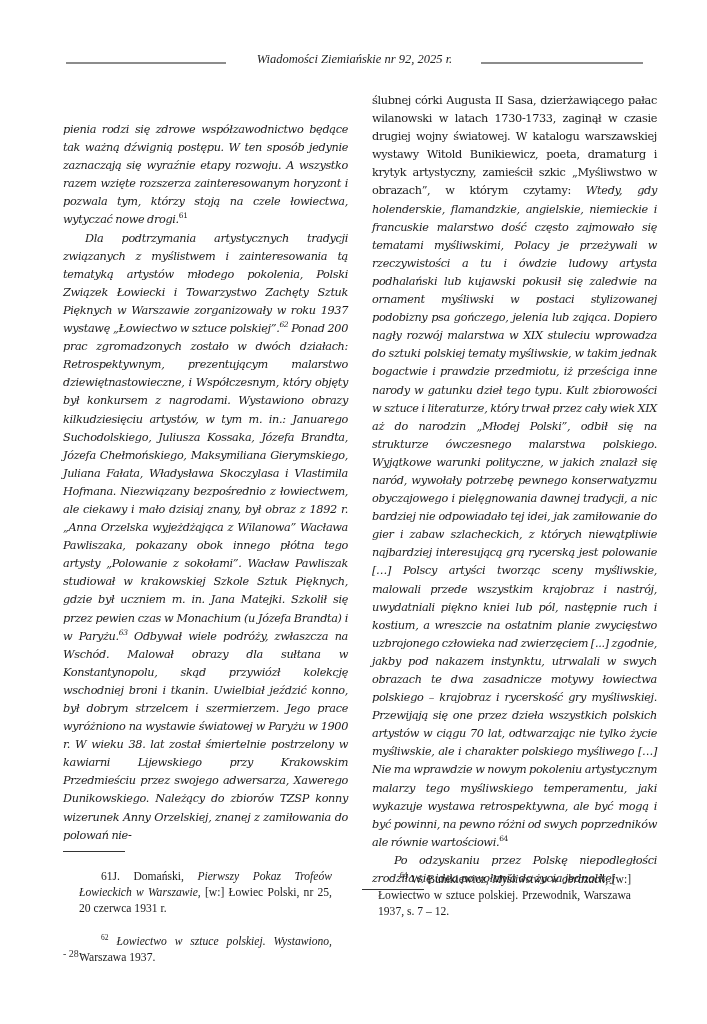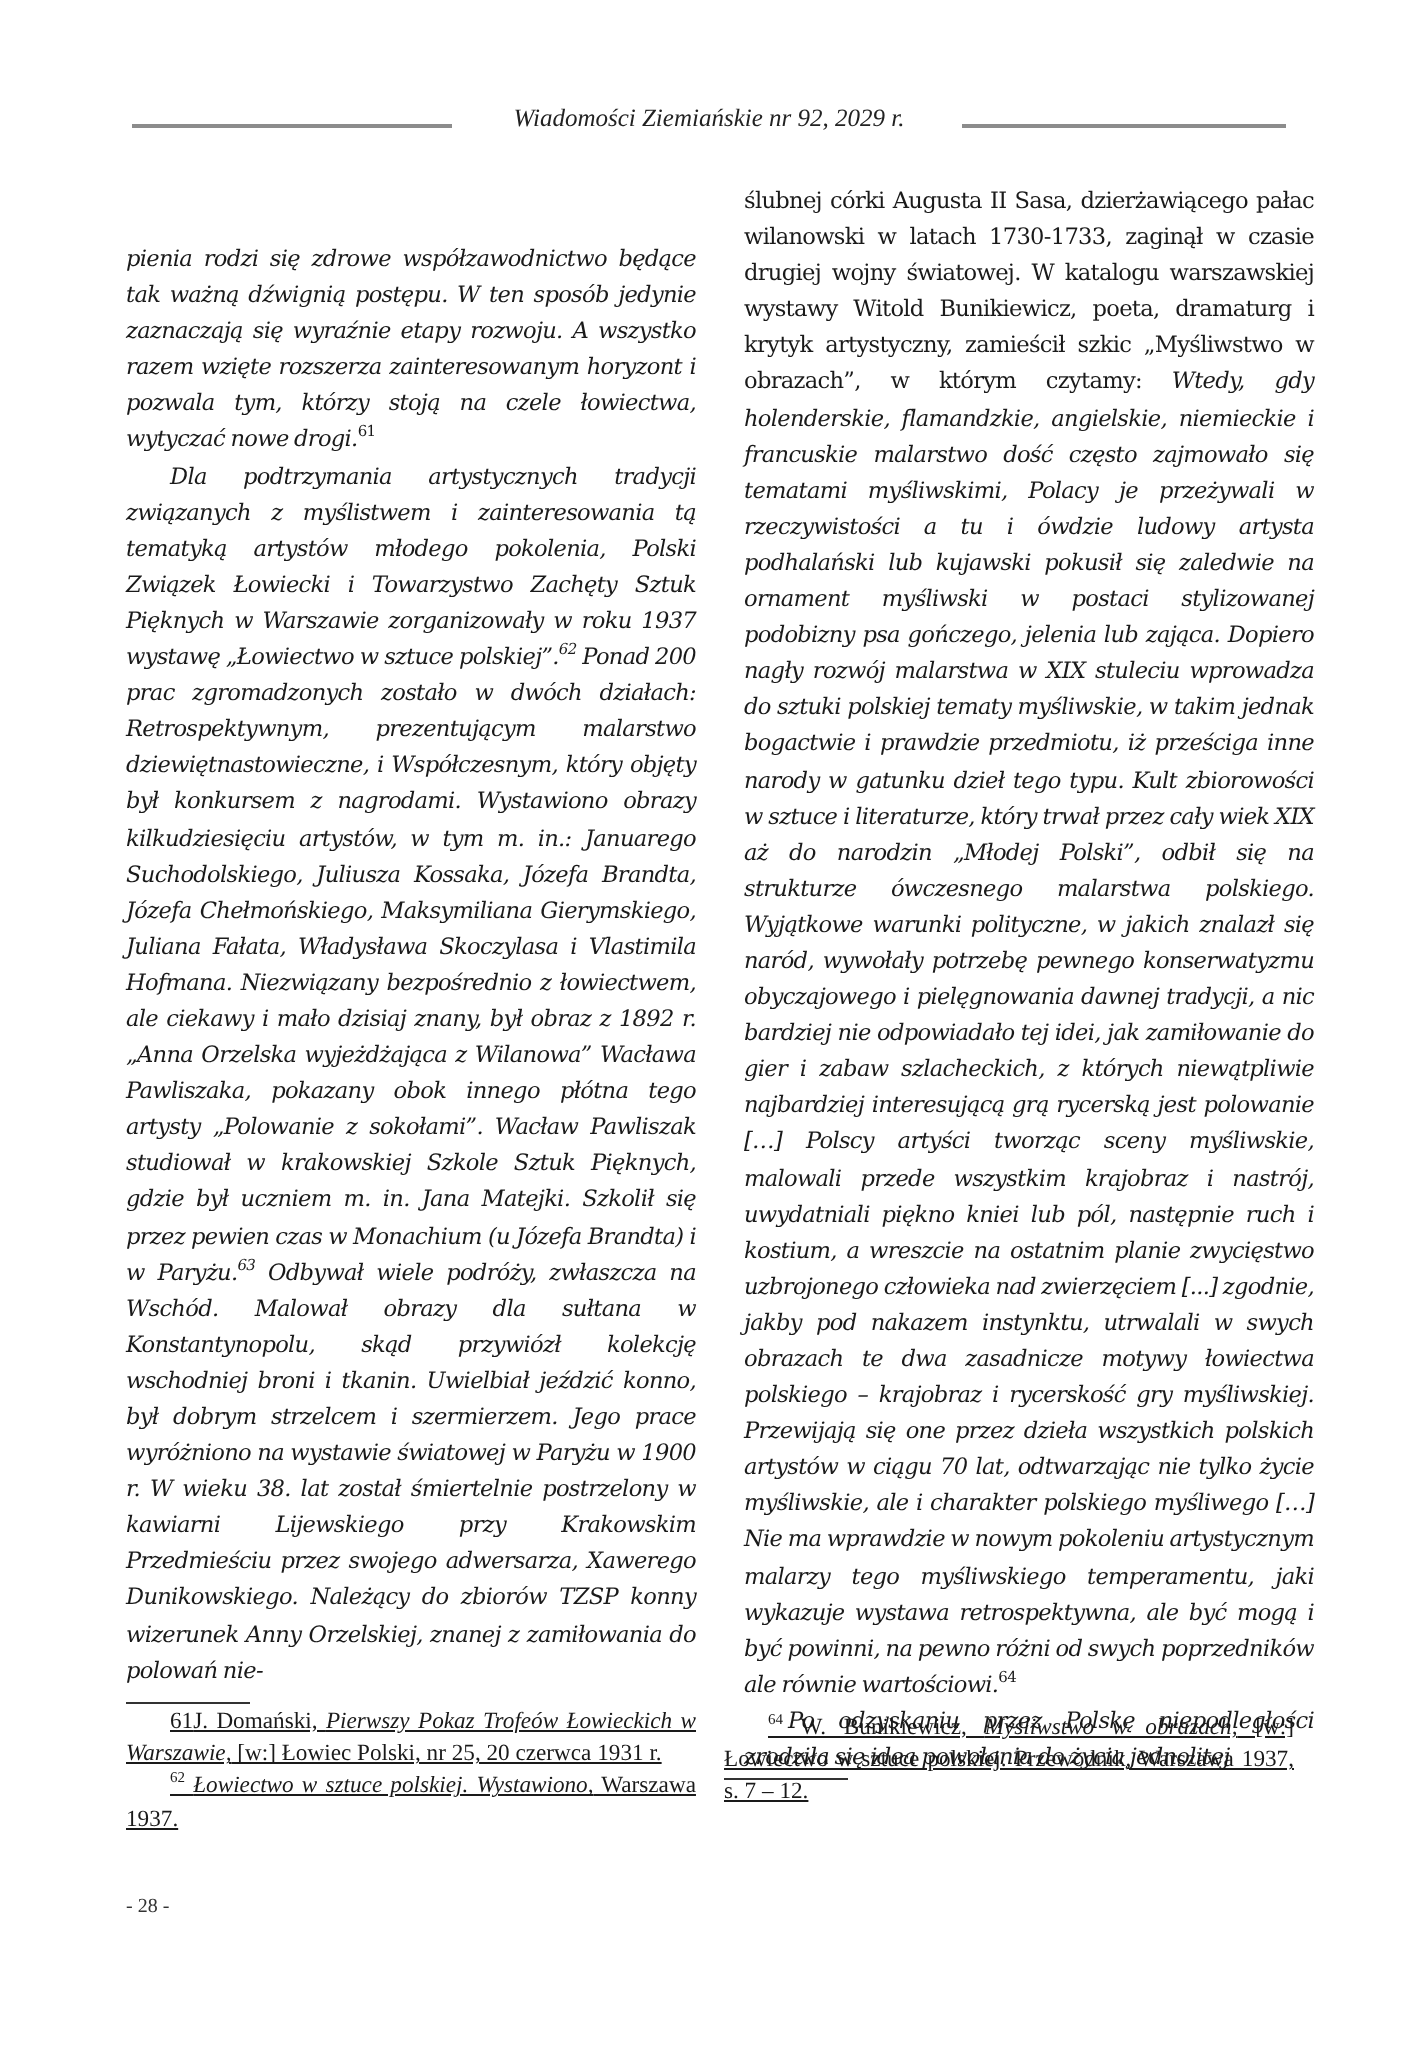--- a/index.html
+++ b/index.html
@@ -15,31 +15,31 @@
       font-size: 11.3px; line-height: 18.1px; text-align: justify; letter-spacing: -0.35px; word-spacing: -0.5px; }
     .col.left { left: 63px; margin-top: 29px; }
     .col.right { left: 372px; }
     .col p { margin: 0; }
     .col p.indent { text-indent: 22px; font-style: italic; }
     .col i, .col .it { font-style: italic; }
     sup { font-size: 7.5px; line-height: 0; vertical-align: 5px; }
     .fn-rule { position: absolute; width: 62px; height: 1px; background: #333; }
     .fn { position: absolute; width: 285px; font-family: "Liberation Serif", serif; font-size: 11.6px;
       line-height: 16.2px; text-align: justify; }
-    .fn p { margin: 0; text-indent: 22px; text-decoration: underline; }
+    .fn p { margin: 16px; text-indent: 22px; }
     .pagenum { position: absolute; left: 63px; top: 948px; font-family: "Liberation Serif", serif; font-size: 10px; color: #333; }
   </style>
 </head>
 <body>
 
 <div class="page">
 
   <div class="header">
     <div class="rule left"></div>
-    <div class="title">Wiadomości Ziemiańskie nr 92, 2029 r.</div>
+    <div class="title">Wiadomości Ziemiańskie nr 92, 2025 r.</div>
     <div class="rule right"></div>
   </div>
 
   <div class="col left">
     <p><span class="it">pienia rodzi się zdrowe współzawodnictwo będące tak ważną dźwignią postępu. W ten sposób jedynie zaznaczają się wyraźnie etapy rozwoju. A wszystko razem wzięte rozszerza zainteresowanym horyzont i pozwala tym, którzy stoją na czele łowiectwa, wytyczać nowe drogi.</span><sup>61</sup></p>
     <p class="indent"><span>Dla podtrzymania artystycznych tradycji związanych z myślistwem i zainteresowania tą tematyką artystów młodego pokolenia, Polski Związek Łowiecki i Towarzystwo Zachęty Sztuk Pięknych w Warszawie zorganizowały w roku 1937 wystawę „Łowiectwo w sztuce polskiej”.</span><sup>62</sup><span> Ponad 200 prac zgromadzonych zostało w dwóch działach: Retrospektywnym, prezentującym malarstwo dziewiętnastowieczne, i Współczesnym, który objęty był konkursem z nagrodami. Wystawiono obrazy kilkudziesięciu artystów, w tym m. in.: Januarego Suchodolskiego, Juliusza Kossaka, Józefa Brandta, Józefa Chełmońskiego, Maksymiliana Gierymskiego, Juliana Fałata, Władysława Skoczylasa i Vlastimila Hofmana. Niezwiązany bezpośrednio z łowiectwem, ale ciekawy i mało dzisiaj znany, był obraz z 1892 r. „Anna Orzelska wyjeżdżająca z Wilanowa” Wacława Pawliszaka, pokazany obok innego płótna tego artysty „Polowanie z sokołami”. Wacław Pawliszak studiował w krakowskiej Szkole Sztuk Pięknych, gdzie był uczniem m. in. Jana Matejki. Szkolił się przez pewien czas w Monachium (u Józefa Brandta) i w Paryżu.</span><sup>63</sup><span> Odbywał wiele podróży, zwłaszcza na Wschód. Malował obrazy dla sułtana w Konstantynopolu, skąd przywiózł kolekcję wschodniej broni i tkanin. Uwielbiał jeździć konno, był dobrym strzelcem i szermierzem. Jego prace wyróżniono na wystawie światowej w Paryżu w 1900 r. W wieku 38. lat został śmiertelnie postrzelony w kawiarni Lijewskiego przy Krakowskim Przedmieściu przez swojego adwersarza, Xawerego Dunikowskiego. Należący do zbiorów TZSP konny wizerunek Anny Orzelskiej, znanej z zamiłowania do polowań nie-</span></p>
   </div>
 
   <div class="col right">
     <p><span>ślubnej córki Augusta II Sasa, dzierżawiącego pałac wilanowski w latach 1730-1733, zaginął w czasie drugiej wojny światowej. W katalogu warszawskiej wystawy Witold Bunikiewicz, poeta, dramaturg i krytyk artystyczny, zamieścił szkic „Myśliwstwo w obrazach”, w którym czytamy: </span><span class="it">Wtedy, gdy holenderskie, flamandzkie, angielskie, niemieckie i francuskie malarstwo dość często zajmowało się tematami myśliwskimi, Polacy je przeżywali w rzeczywistości a tu i ówdzie ludowy artysta podhalański lub kujawski pokusił się zaledwie na ornament myśliwski w postaci stylizowanej podobizny psa gończego, jelenia lub zająca. Dopiero nagły rozwój malarstwa w XIX stuleciu wprowadza do sztuki polskiej tematy myśliwskie, w takim jednak bogactwie i prawdzie przedmiotu, iż prześciga inne narody w gatunku dzieł tego typu. Kult zbiorowości w sztuce i literaturze, który trwał przez cały wiek XIX aż do narodzin „Młodej Polski”, odbił się na strukturze ówczesnego malarstwa polskiego. Wyjątkowe warunki polityczne, w jakich znalazł się naród, wywołały potrzebę pewnego konserwatyzmu obyczajowego i pielęgnowania dawnej tradycji, a nic bardziej nie odpowiadało tej idei, jak zamiłowanie do gier i zabaw szlacheckich, z których niewątpliwie najbardziej interesującą grą rycerską jest polowanie […] Polscy artyści tworząc sceny myśliwskie, malowali przede wszystkim krajobraz i nastrój, uwydatniali piękno kniei lub pól, następnie ruch i kostium, a wreszcie na ostatnim planie zwycięstwo uzbrojonego człowieka nad zwierzęciem [...] zgodnie, jakby pod nakazem instynktu, utrwalali w swych obrazach te dwa zasadnicze motywy łowiectwa polskiego – krajobraz i rycerskość gry myśliwskiej. Przewijają się one przez dzieła wszystkich polskich artystów w ciągu 70 lat, odtwarzając nie tylko życie myśliwskie, ale i charakter polskiego myśliwego […] Nie ma wprawdzie w nowym pokoleniu artystycznym malarzy tego myśliwskiego temperamentu, jaki wykazuje wystawa retrospektywna, ale być mogą i być powinni, na pewno różni od swych poprzedników ale równie wartościowi.</span><sup>64</sup></p>

